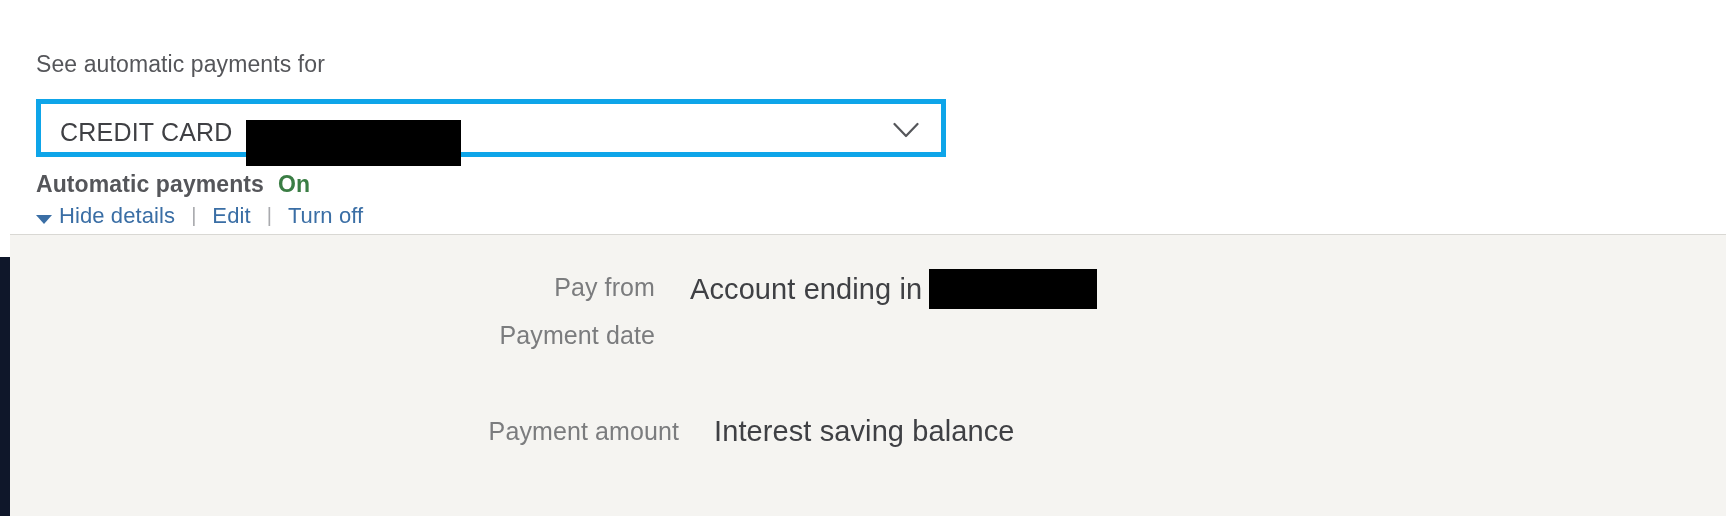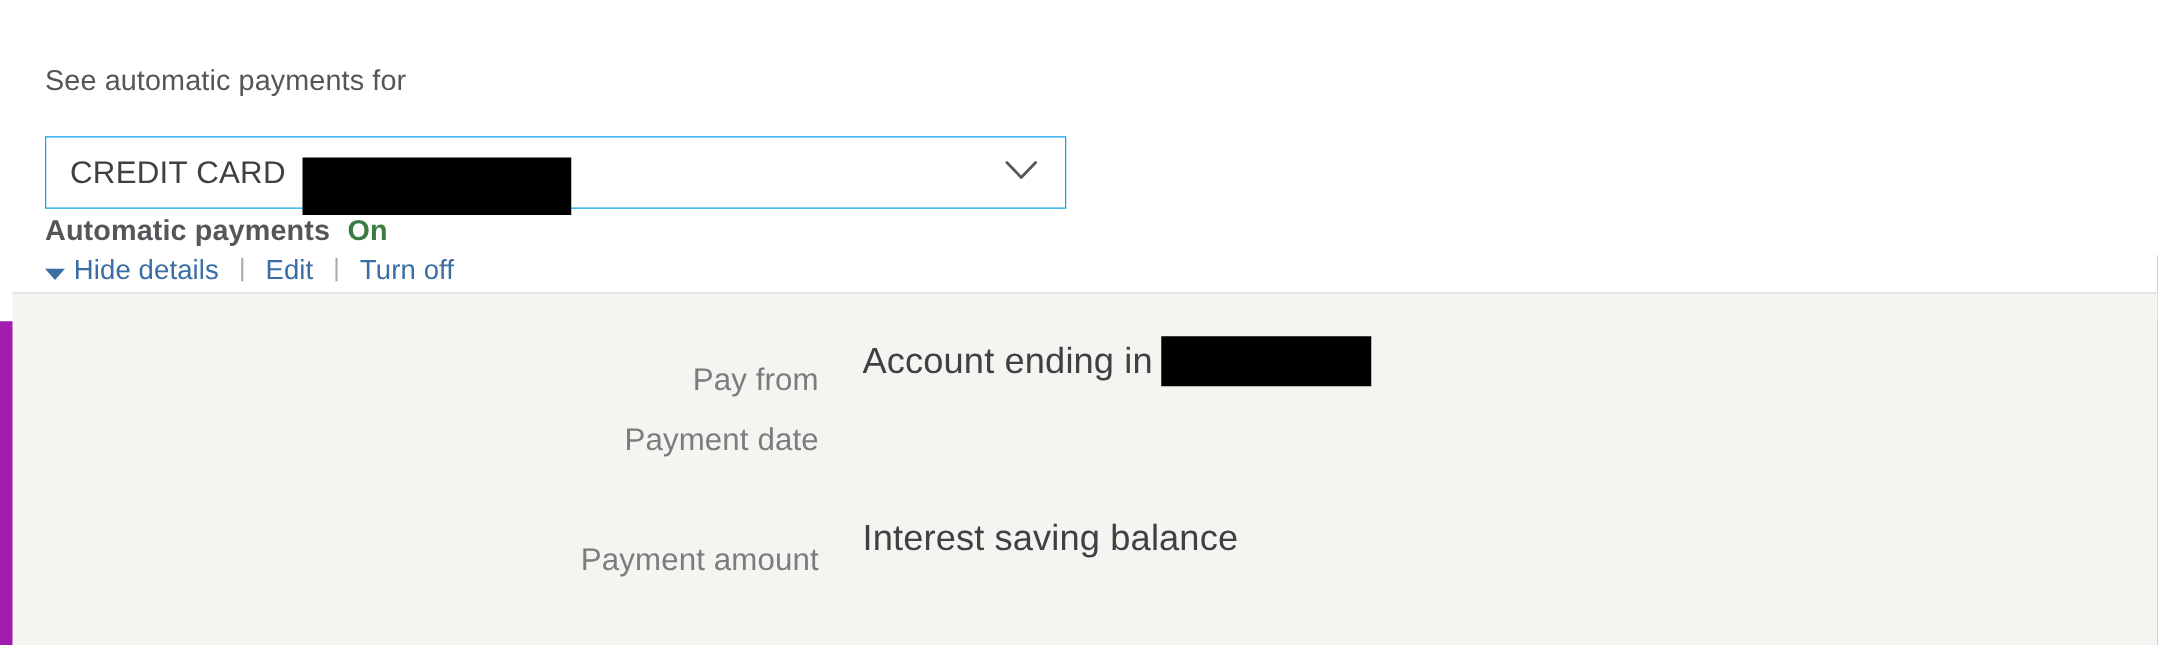--- a/index.html
+++ b/index.html
@@ -12,21 +12,21 @@
     background: #ffffff;
     font-family: "Liberation Sans", sans-serif;
     -webkit-font-smoothing: antialiased;
     overflow: hidden;
   }
 
   #page {
     position: relative;
     width: 1726px;
     height: 516px;
-    background: #a21caf;
+    background: #0f172a;
   }
 
   
   .top-section {
     position: absolute;
     left: 0;
     top: 0;
     width: 1726px;
     height: 257px;
     background: #ffffff;
@@ -38,24 +38,24 @@
     top: 51px;
     font-size: 23px;
     color: #55565a;
     letter-spacing: 0.1px;
     white-space: nowrap;
   }
 
   .select-box {
     position: absolute;
     left: 36px;
-    top: 109px;
-    width: 817px;
+    top: 99px;
+    width: 910px;
     height: 58px;
-    border: 1px solid #0ea5e9;
+    border: 5px solid #0ea5e9;
     background: #ffffff;
     box-sizing: border-box;
   }
 
   .select-text {
     position: absolute;
     left: 19px;
     top: 14px;
     font-size: 25px;
     color: #3f4044;
@@ -152,31 +152,30 @@
     box-sizing: border-box;
   }
 
   .detail-row {
     position: absolute;
     display: flex;
     align-items: flex-start;
   }
   .detail-row.r1 { left: 0; top: 36px; }
   .detail-row.r2 { left: 0; top: 84px; }
-  .detail-row.r3 { left: 0; top: 180px; }
+  .detail-row.r3 { left: 0; top: 180px; padding-left: 24px; }
 
   .detail-label {
     width: 645px;
     text-align: right;
     font-size: 25px;
     color: #7b7c7e;
     letter-spacing: 0.1px;
     white-space: nowrap;
     line-height: 32px;
-    margin-top: 17px;
   }
   .detail-value {
     margin-left: 35px;
     font-size: 29px;
     color: #3f4044;
     letter-spacing: 0.1px;
     line-height: 40px;
     max-width: 760px;
     position: relative;
   }

